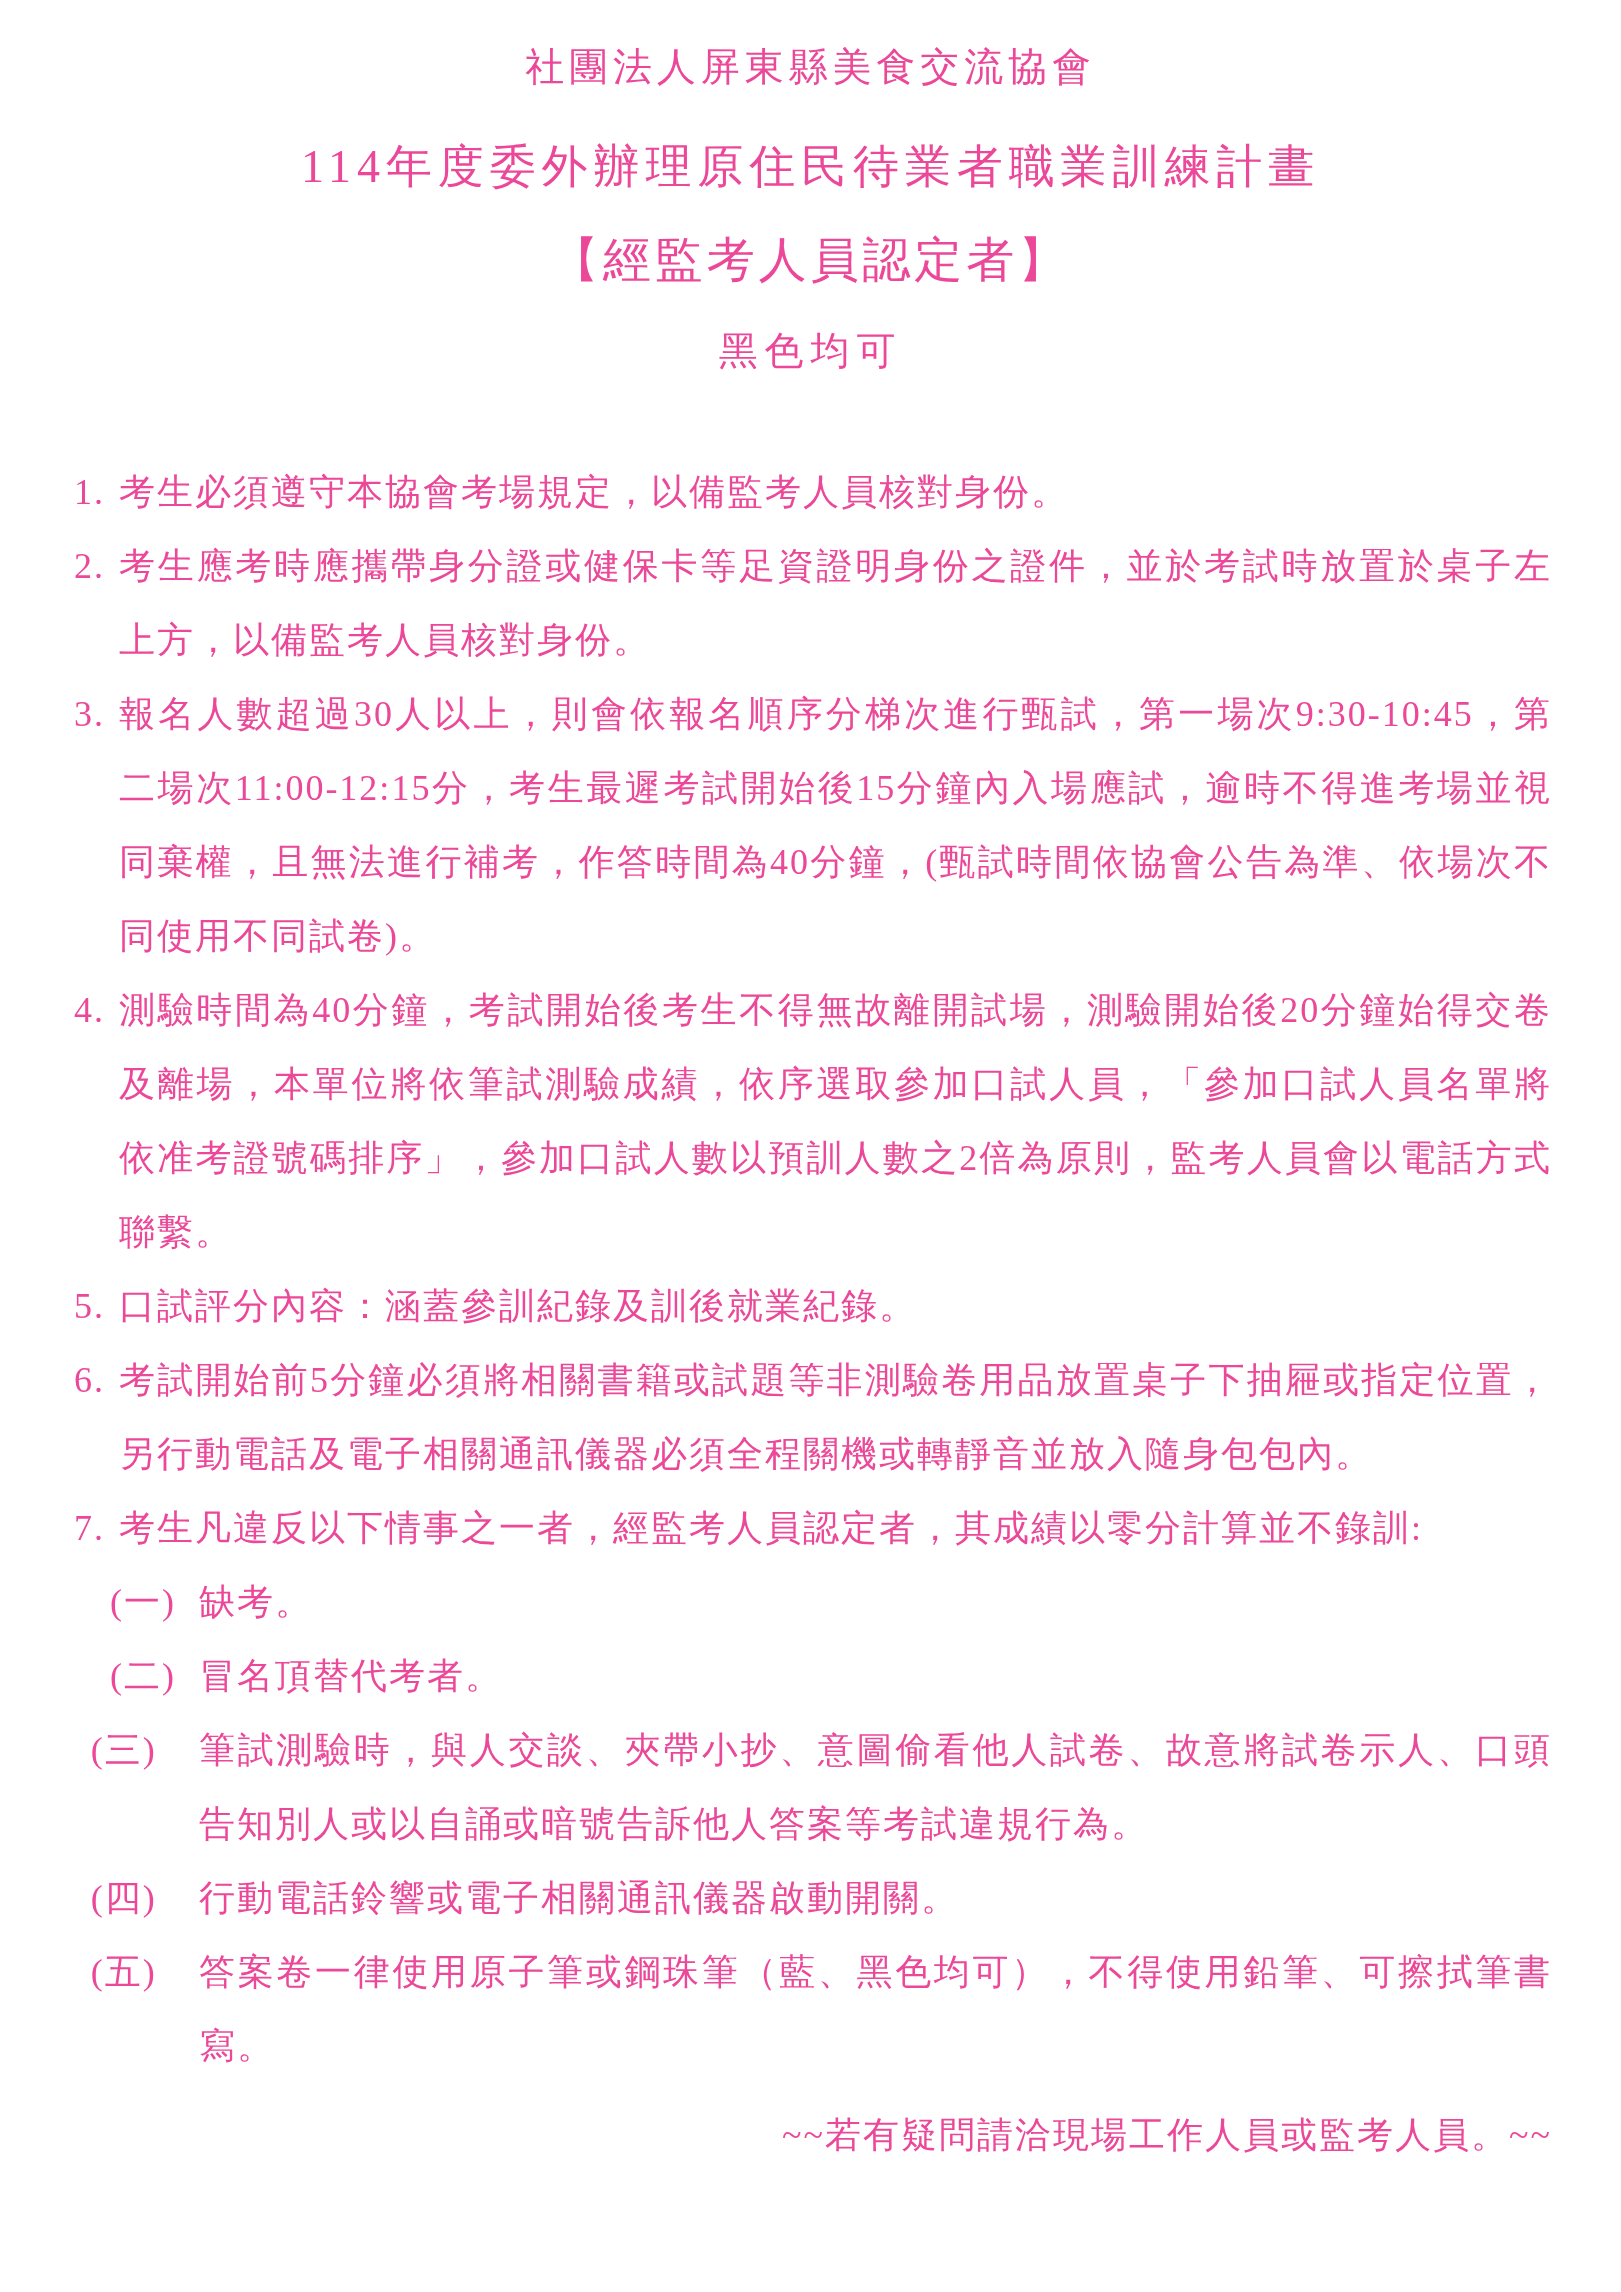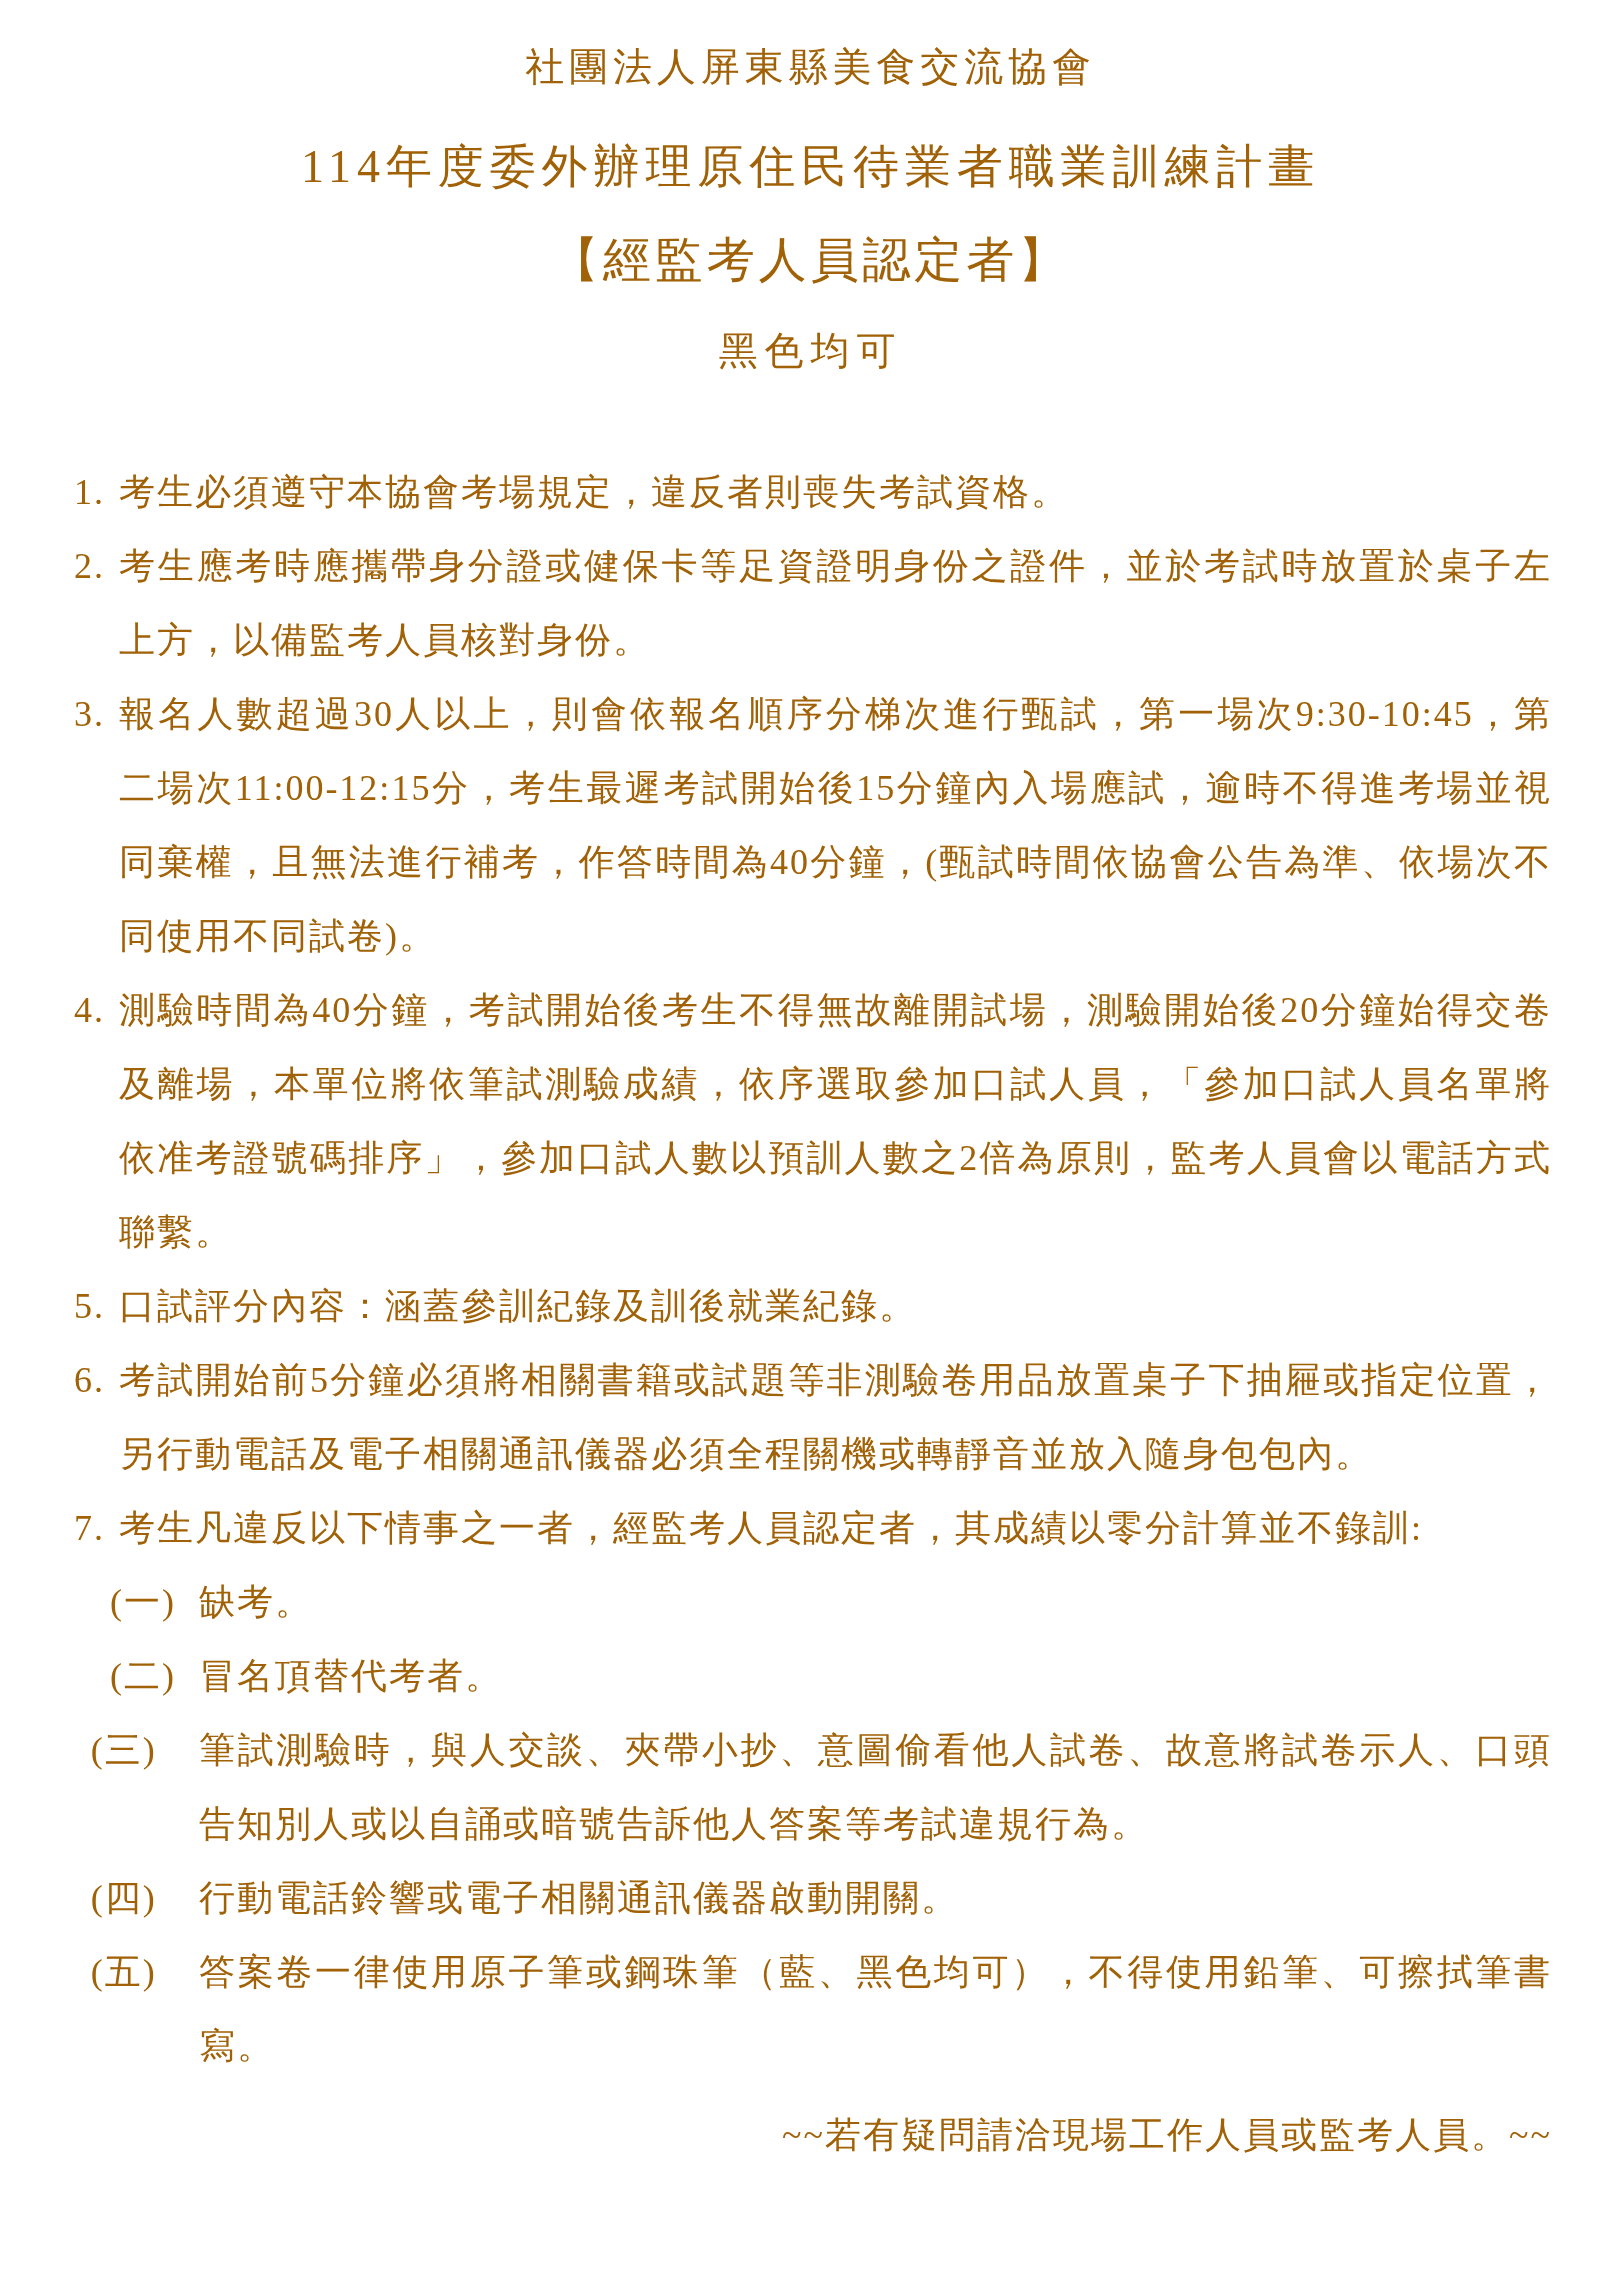--- a/index.html
+++ b/index.html
@@ -1,21 +1,21 @@
 <!DOCTYPE html>
 <html><head>
 <meta charset="utf-8">
 <style>
   * { margin: 0; padding: 0; box-sizing: border-box; }
   html, body { background: #ffffff; }
   .page {
     width: 1621px;
     height: 2293px;
     background: #ffffff;
-    color: #a16207;
+    color: #ec4899;
     font-family: "Liberation Serif", serif;
     padding-top: 44px;
     overflow: hidden;
   }
   
   .hdr { text-align: center; }
   .t-org   { font-size: 39px; line-height: 1.2; letter-spacing: 4.9px; }
   .t-prog  { font-size: 46px; line-height: 1.2; letter-spacing: 5.9px; margin-top: 48px; }
   .t-class { font-size: 48px; line-height: 1.2; letter-spacing: 3.9px; margin-top: 37px; }
   .t-doc   { font-size: 39px; line-height: 1.2; letter-spacing: 6.9px; margin-top: 39px; }
@@ -51,21 +51,21 @@
     <div class="t-org">社團法人屏東縣美食交流協會</div>
     <div class="t-prog">114年度委外辦理原住民待業者職業訓練計畫</div>
     <div class="t-class">【經監考人員認定者】</div>
     <div class="t-doc">黑色均可</div>
   </div>
 
   <div class="rules">
 
     <div class="rule">
       <span class="rule-num">1.</span>
-      <span class="rule-text">考生必須遵守本協會考場規定，違反者則喪失考試資格。</span>
+      <span class="rule-text">考生必須遵守本協會考場規定，以備監考人員核對身份。</span>
     </div>
 
     <div class="rule">
       <span class="rule-num">2.</span>
       <span class="rule-text">考生應考時應攜帶身分證或健保卡等足資證明身份之證件，並於考試時放置於桌子左上方，以備監考人員核對身份。</span>
     </div>
 
     <div class="rule">
       <span class="rule-num">3.</span>
       <span class="rule-text">報名人數超過30人以上，則會依報名順序分梯次進行甄試，第一場次9:30-10:45，第二場次11:00-12:15分，考生最遲考試開始後15分鐘內入場應試，逾時不得進考場並視同棄權，且無法進行補考，作答時間為40分鐘，(甄試時間依協會公告為準、依場次不同使用不同試卷)。</span>

